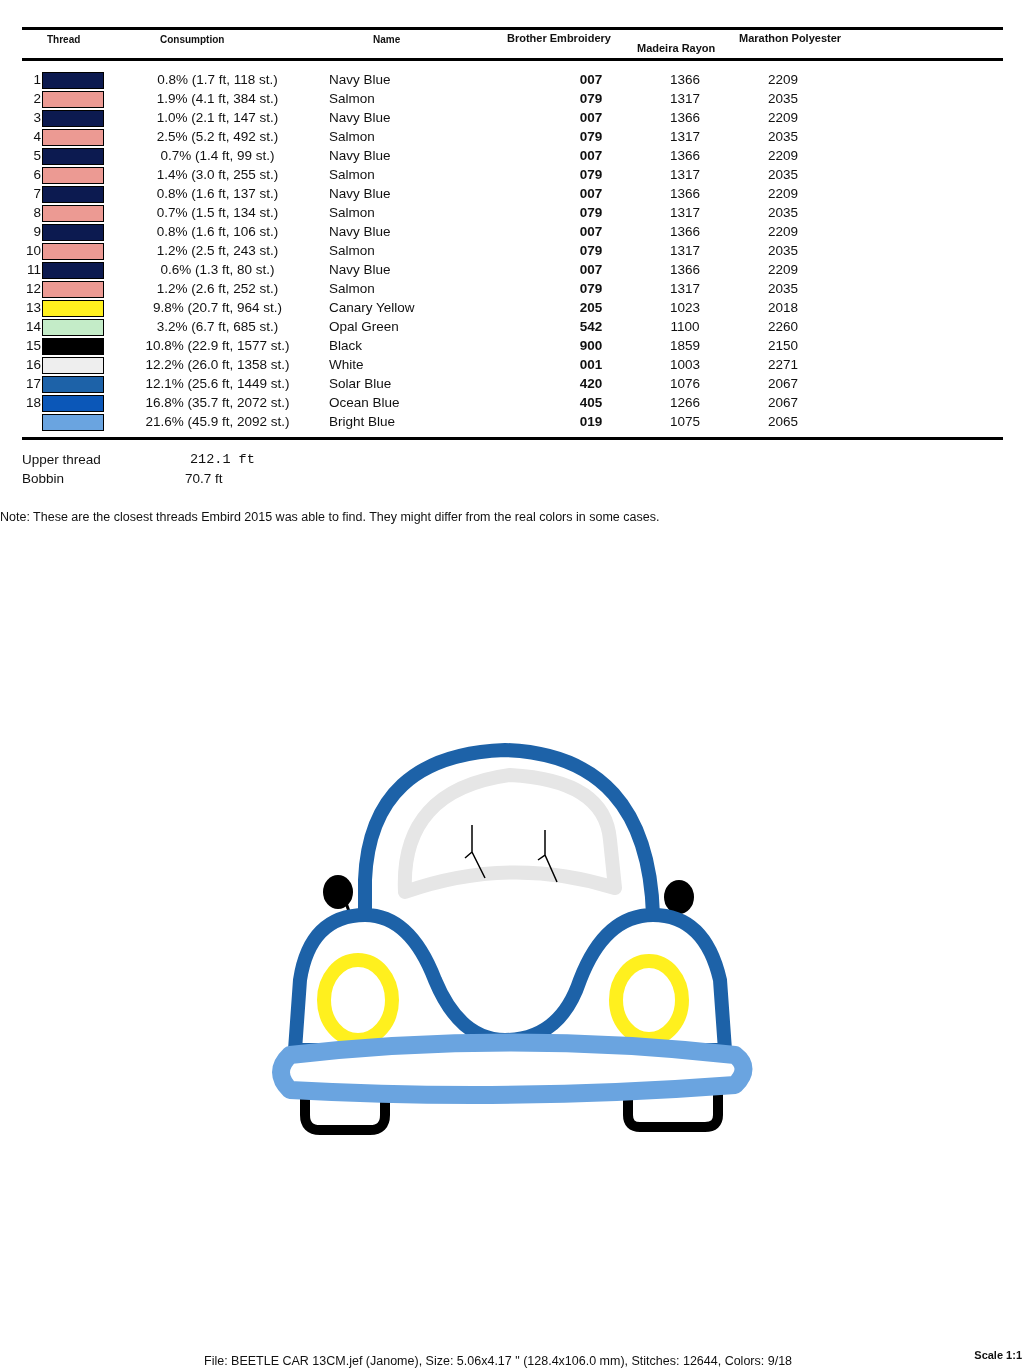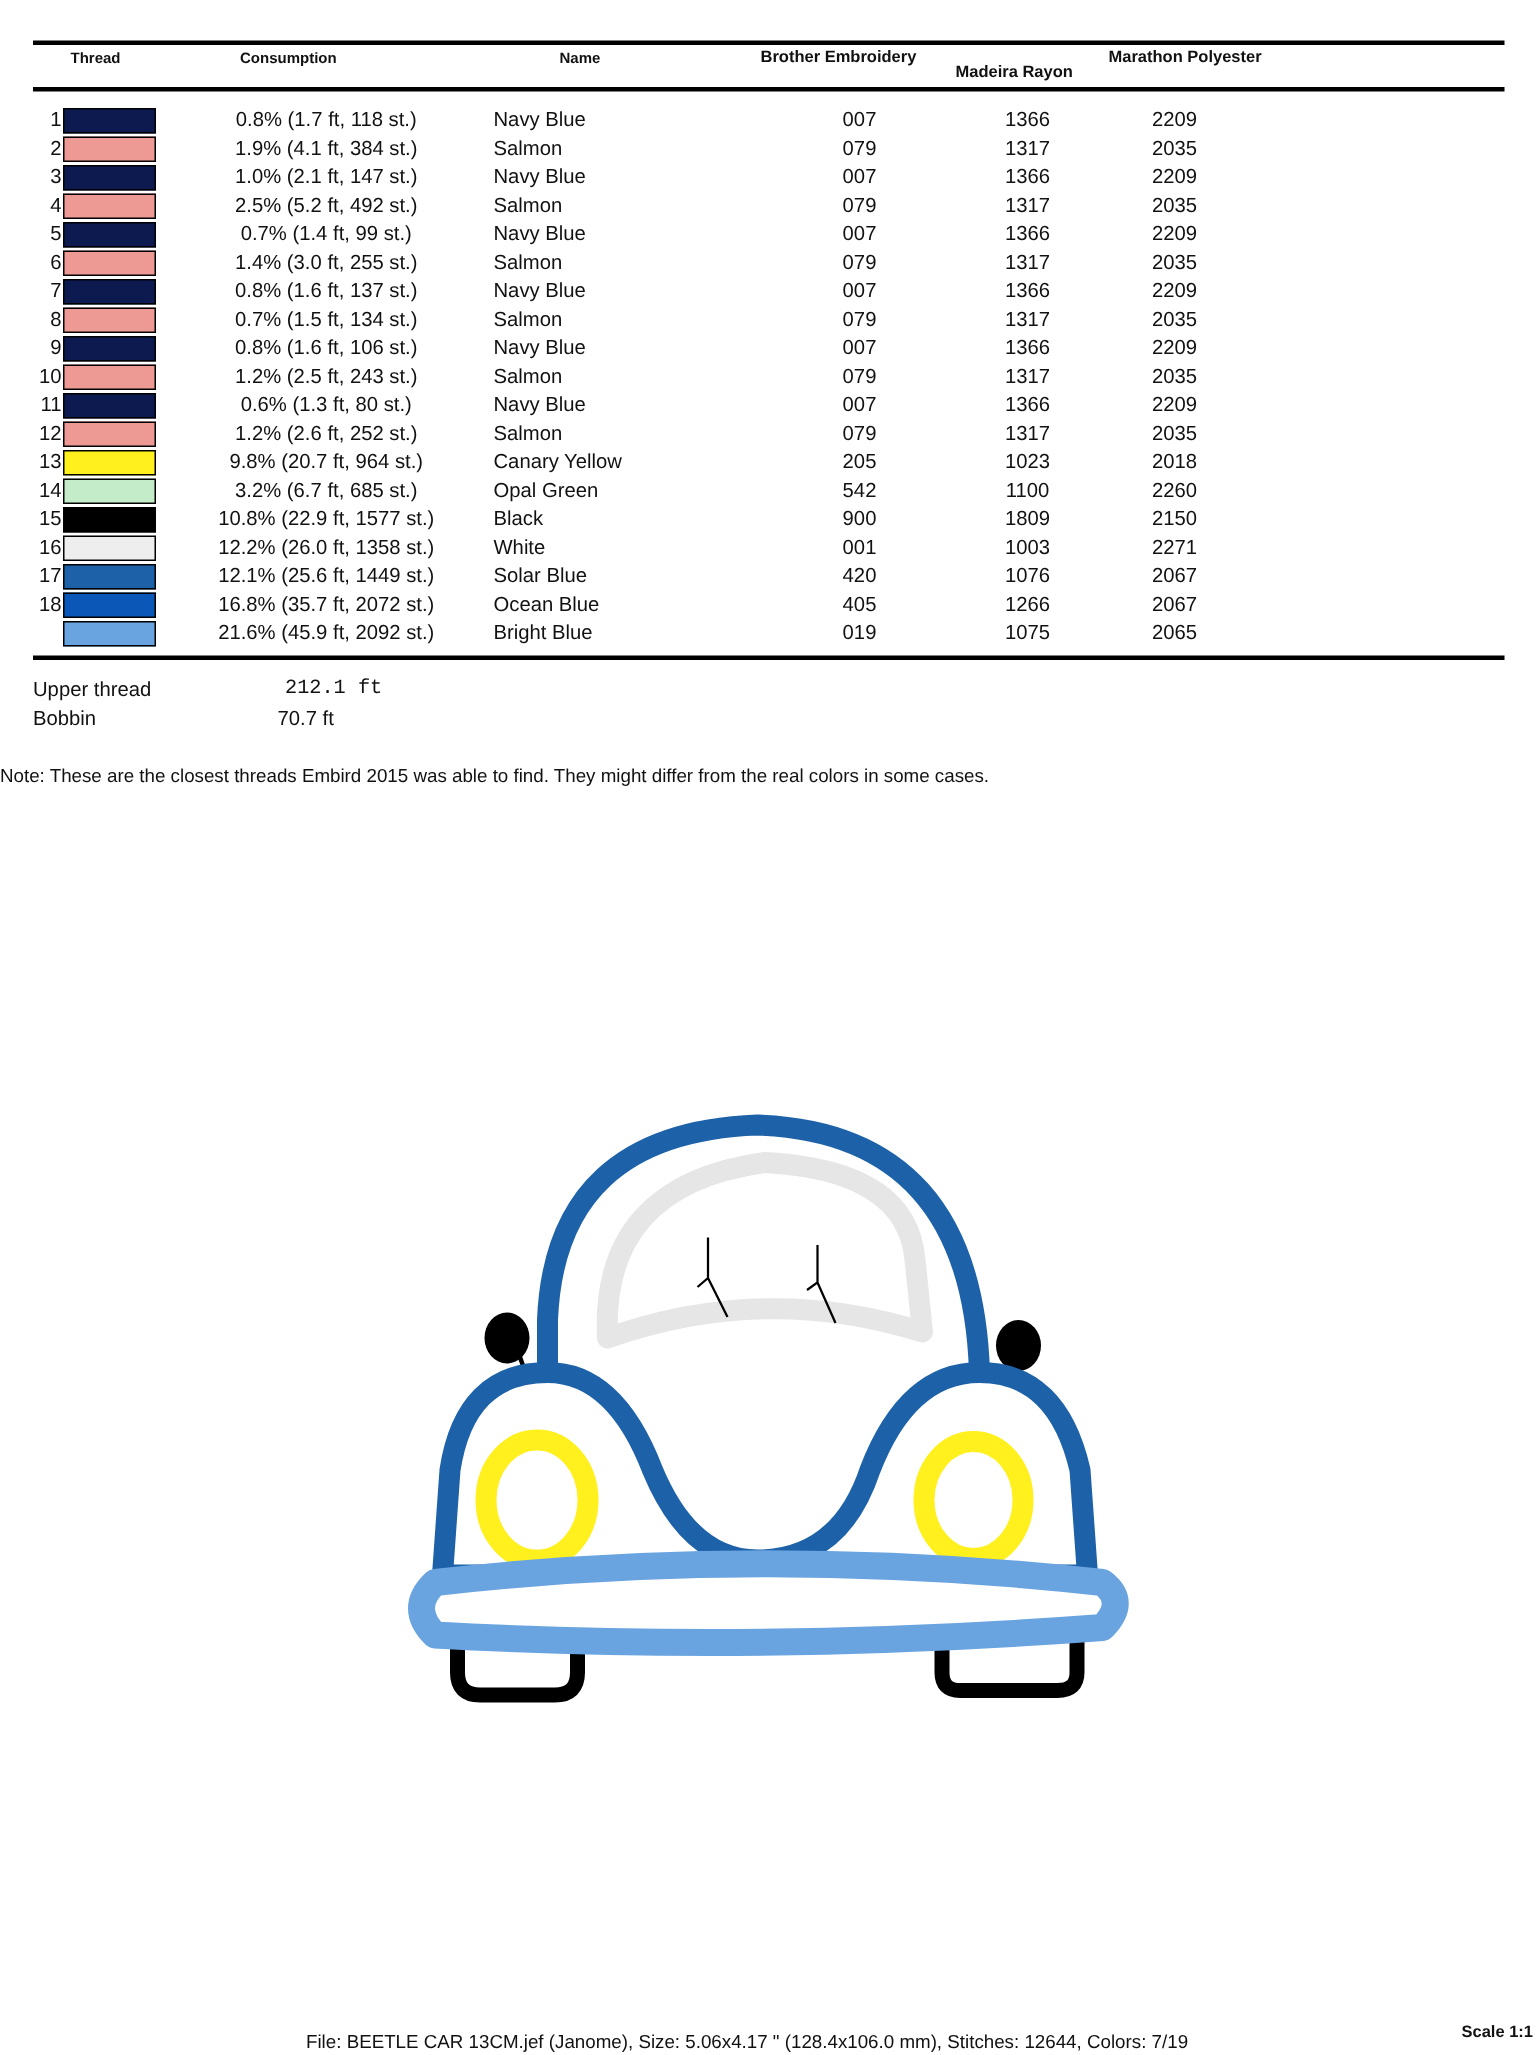--- a/index.html
+++ b/index.html
@@ -9,21 +9,21 @@
   }
   .rule { position: absolute; left: 22px; width: 981px; height: 3px; background: #000; }
   .hdr { position: absolute; font-weight: bold; font-size: 10px; }
   .hdr.small { font-size: 11px; }
   .row { position: absolute; left: 0; width: 1024px; height: 19px; font-size: 13.5px; }
   .row .num { position: absolute; right: 983px; top: 1px; text-align: right; }
   .row .sw { position: absolute; left: 42px; top: 1px; width: 60px; height: 15px; border: 1px solid #000; }
   .row .cons { position: absolute; left: 110px; width: 215px; top: 1px; text-align: center; white-space: nowrap; }
   .row .cons span { display: inline-block; }
   .row .name { position: absolute; left: 329px; top: 1px; }
-  .row .c1 { position: absolute; left: 540px; width: 66px; top: 1px; text-align: center; }
+  .row .c1 { position: absolute; left: 558px; width: 66px; top: 1px; text-align: center; font-weight: bold; }
   .row .c2 { position: absolute; left: 652px; width: 66px; top: 1px; text-align: center; }
   .row .c3 { position: absolute; left: 768px; width: 66px; top: 1px; text-align: left; }
   .sum { position: absolute; font-size: 13.5px; }
   .note { position: absolute; left: 0; top: 510px; font-size: 12.5px; }
   .footer { position: absolute; left: 204px; top: 1354px; font-size: 12.5px; }
   .scale { position: absolute; right: 2px; top: 1349px; font-size: 11px; font-weight: bold; }
   .design { position: absolute; left: 260px; top: 730px; width: 500px; height: 420px; }
 </style>
 </head>
 <body>
@@ -164,21 +164,21 @@
       <span class="c1">542</span>
       <span class="c2">1100</span>
       <span class="c3">2260</span>
     </div>
     <div class="row" style="top: 337px;">
       <span class="num">15</span>
       <span class="sw" style="background: rgb(0, 0, 0);"></span>
       <span class="cons"><span>10.8% (22.9 ft, 1577 st.)</span></span>
       <span class="name">Black</span>
       <span class="c1">900</span>
-      <span class="c2">1809</span>
+      <span class="c2">1859</span>
       <span class="c3">2150</span>
     </div>
     <div class="row" style="top: 356px;">
       <span class="num">16</span>
       <span class="sw" style="background: rgb(238, 238, 238);"></span>
       <span class="cons"><span>12.2% (26.0 ft, 1358 st.)</span></span>
       <span class="name">White</span>
       <span class="c1">001</span>
       <span class="c2">1003</span>
       <span class="c3">2271</span>
@@ -240,14 +240,14 @@
     <path d="M212 95 L212 122 L205 128 M212 122 L225 148" fill="none" stroke="#000" stroke-width="1.5"></path>
     <path d="M285 100 L285 125 L278 130 M285 125 L297 152" fill="none" stroke="#000" stroke-width="1.5"></path>
 
     <ellipse cx="98" cy="270" rx="34" ry="40" fill="#ffffff" stroke="#fff01e" stroke-width="14"></ellipse>
     <ellipse cx="389" cy="270" rx="33" ry="39" fill="#ffffff" stroke="#fff01e" stroke-width="14"></ellipse>
 
     <path d="M30 325 Q250 300 475 325 Q492 338 475 355 Q250 372 30 360 Q12 342 30 325 Z" fill="#ffffff" stroke="#6aa4e0" stroke-width="18" stroke-linejoin="round"></path>
   </svg>
 </div>
 
-<div class="footer">File: BEETLE CAR 13CM.jef (Janome), Size: 5.06x4.17 " (128.4x106.0 mm), Stitches: 12644, Colors: 7/19</div>
+<div class="footer">File: BEETLE CAR 13CM.jef (Janome), Size: 5.06x4.17 " (128.4x106.0 mm), Stitches: 12644, Colors: 9/18</div>
 <div class="scale">Scale 1:1</div>
 
 </body></html>

